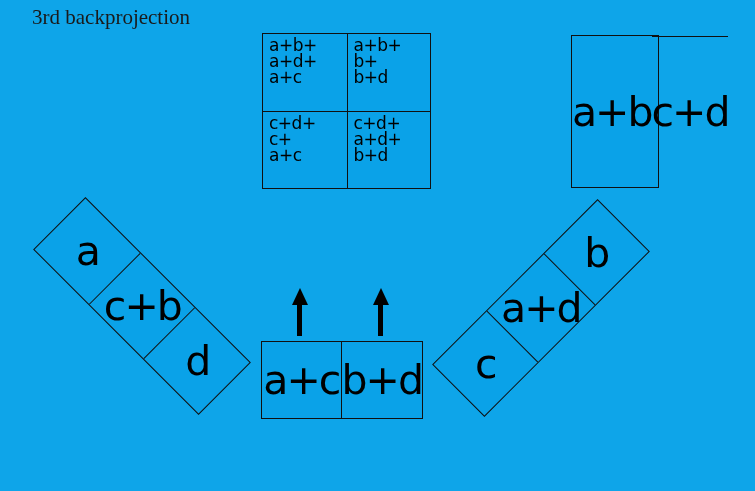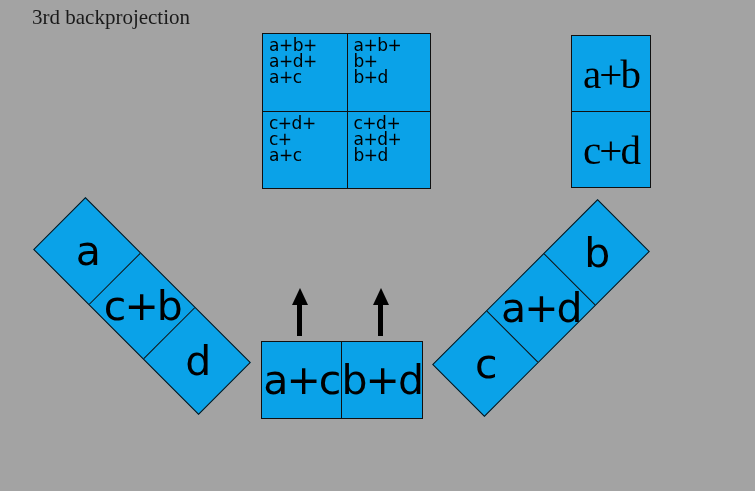--- a/index.html
+++ b/index.html
@@ -1,21 +1,21 @@
 <!DOCTYPE html>
 <html><head>
 <meta charset="utf-8">
 <style>
   html, body { margin: 0; padding: 0; }
   body { background: #ffffff; }
   .canvas {
     position: relative;
     width: 755px;
     height: 491px;
-    background: #a3a3a3;
+    background: #0ea5e9;
     overflow: hidden;
     font-family: "DejaVu Sans", sans-serif;
     color: #000;
   }
   .title {
     position: absolute;
     left: 32px;
     top: 5px;
     font-family: "Liberation Serif", "DejaVu Serif", serif;
     font-size: 21px;
@@ -45,28 +45,27 @@
     letter-spacing: -0.5px;
   }
   .gcell.col2 { border-left: 1.6px solid #101010; }
   .gcell.row2 { border-top: 1.6px solid #101010; }
 
   
   .vrect {
     position: absolute;
     left: 571px;
     top: 35px;
-    width: 80px;
+    width: 88px;
     height: 153px;
     box-sizing: border-box;
     background: #0aa2e8;
     border: 1.6px solid #101010;
     display: flex;
-    flex-direction: column;
-    font-family: Liberation Serif, serif;
+    flex-direction: row;
   }
   .vcell {
     flex: 1;
     display: flex;
     align-items: center;
     justify-content: center;
     font-size: 41px;
     letter-spacing: -2px;
   }
   .vcell + .vcell { border-top: 1.6px solid #101010; justify-content: center; }

